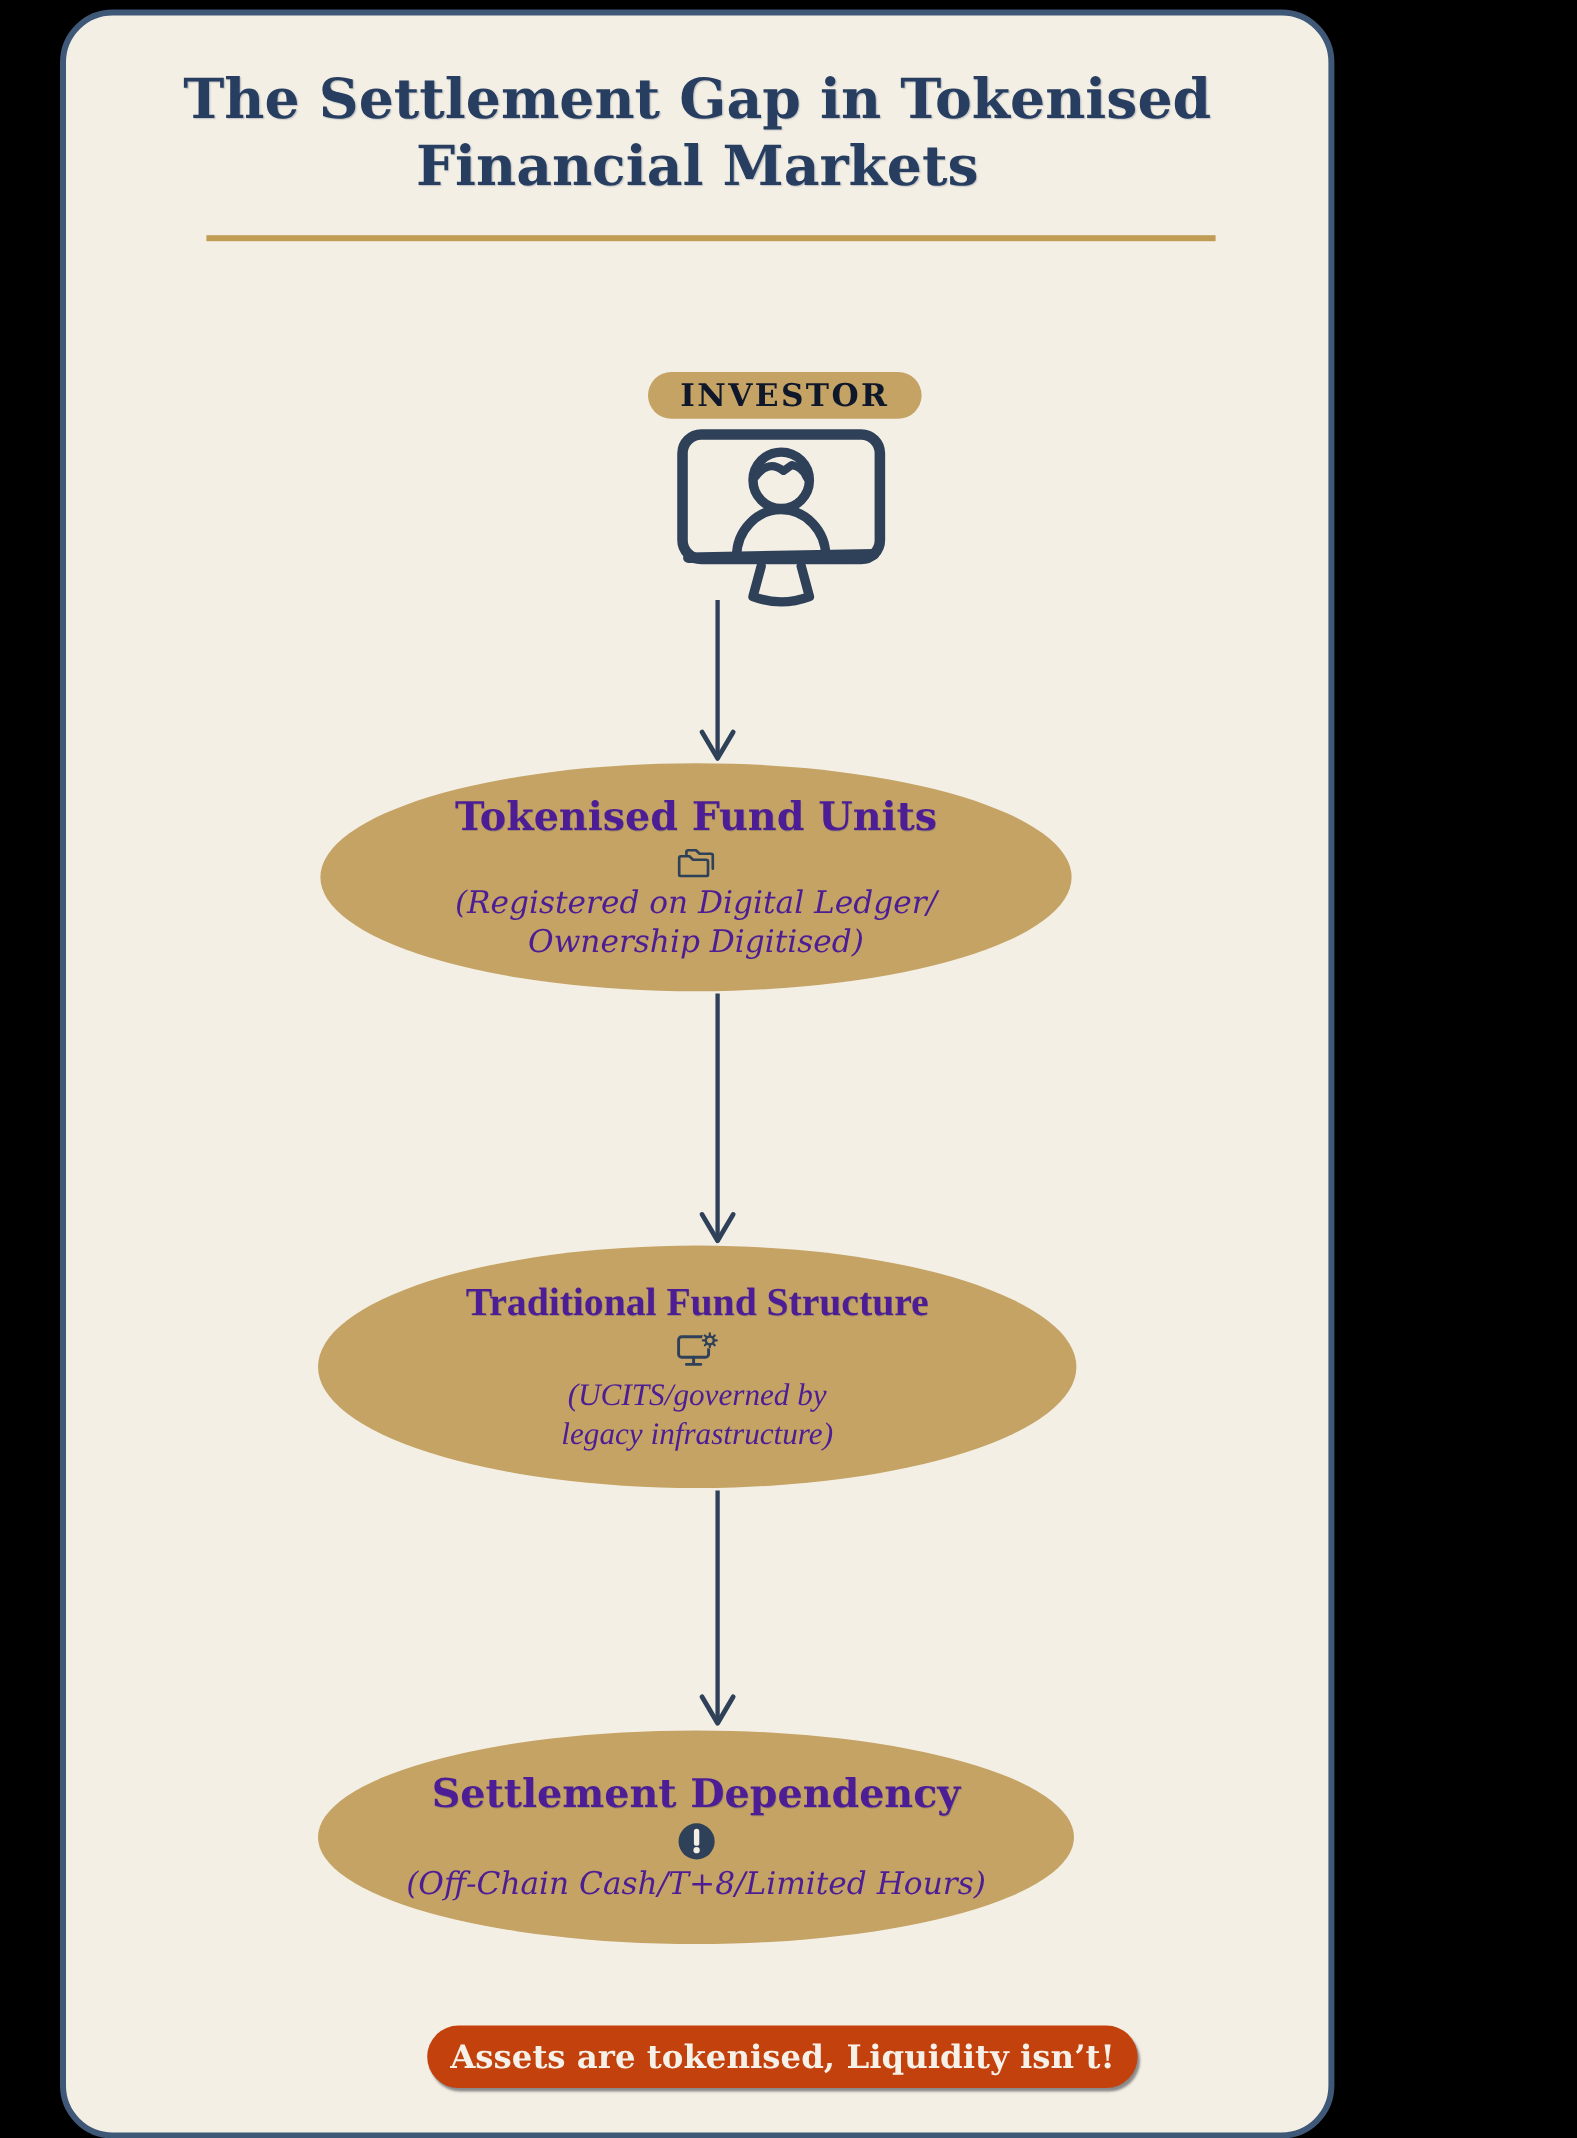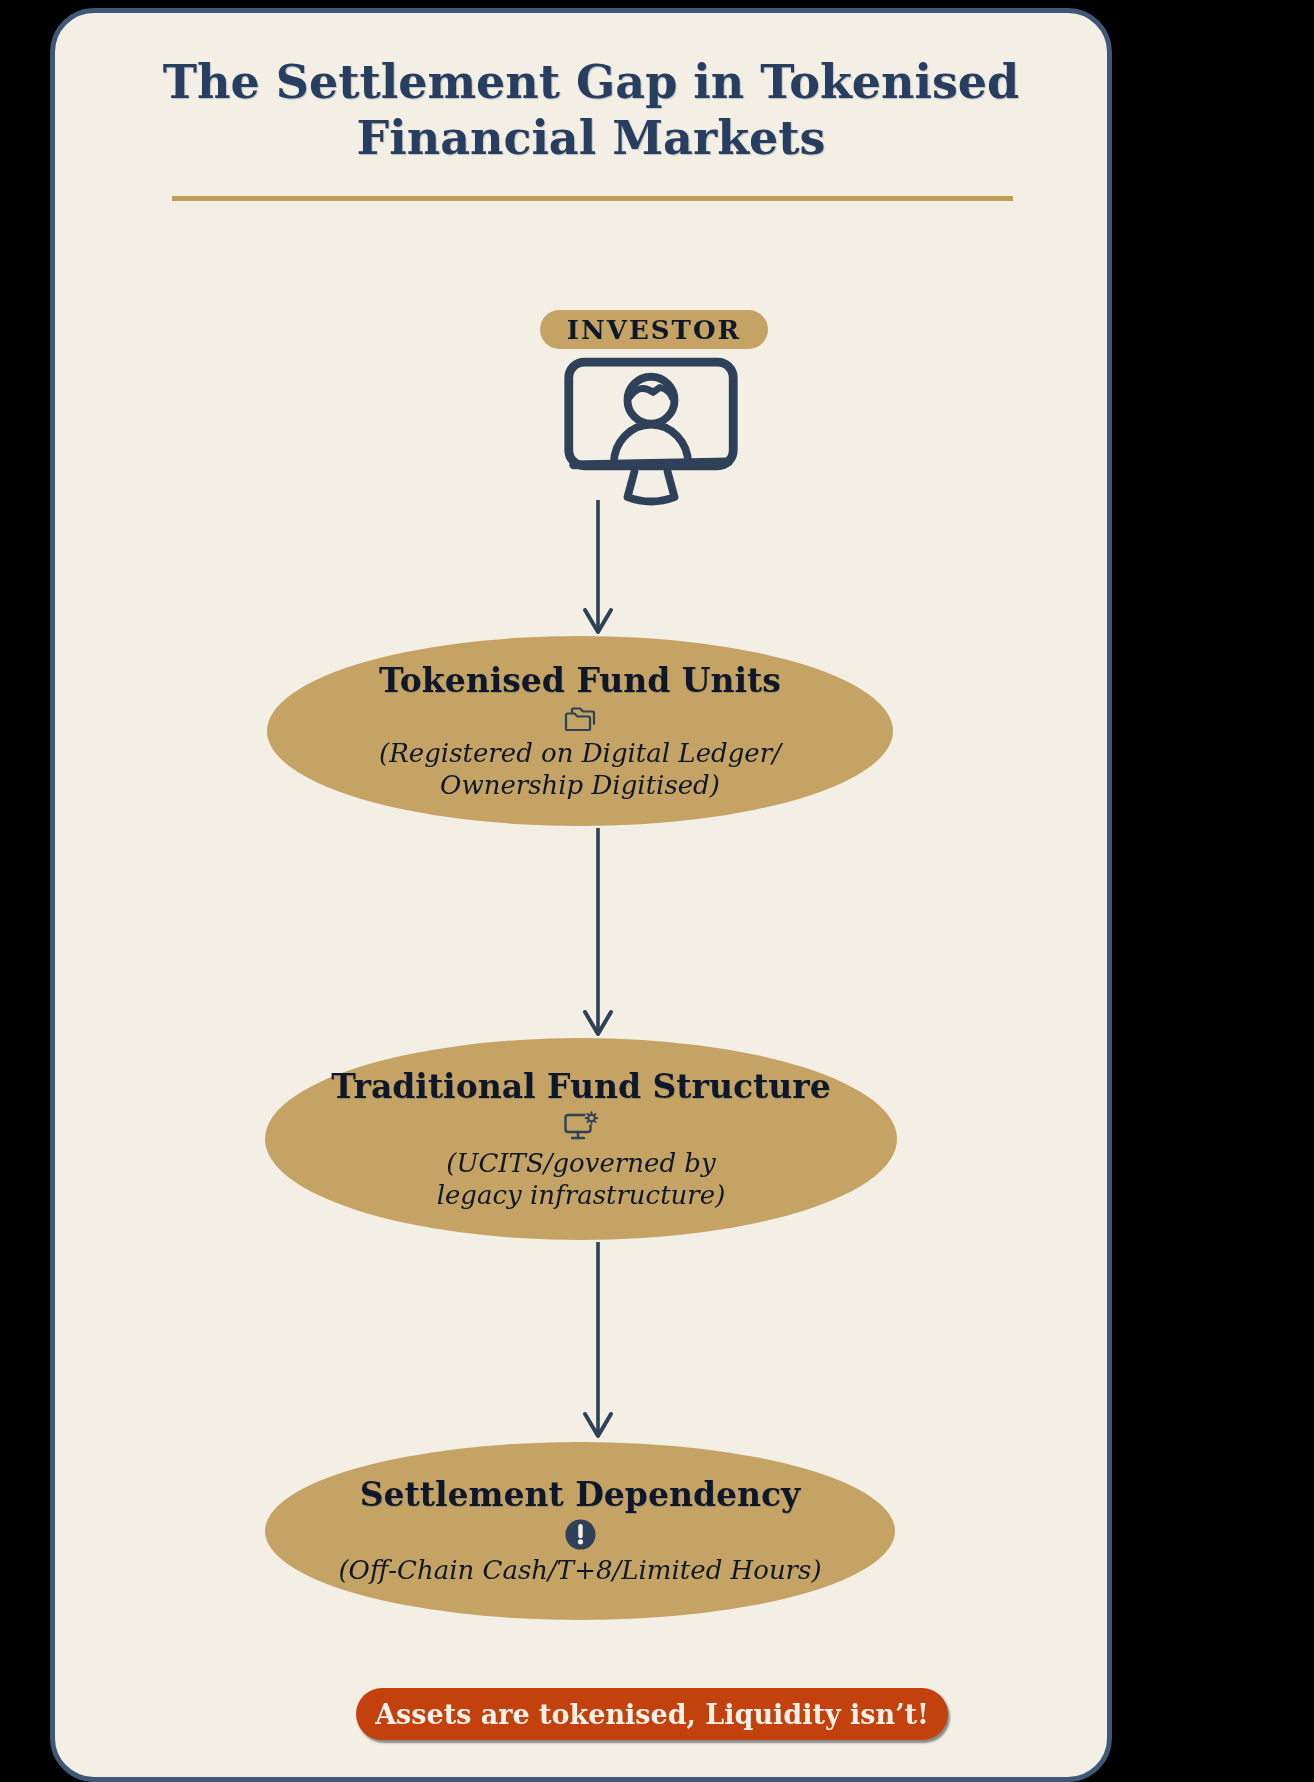--- a/index.html
+++ b/index.html
@@ -2,30 +2,30 @@
 <html><head>
 <meta charset="utf-8">
 <style>
   html,body{margin:0;padding:0;background:#000;}
   .stage{position:relative;width:1314px;height:1782px;background:#000;overflow:hidden;
          font-family:"DejaVu Serif","Liberation Serif",serif;}
   .card{position:absolute;left:50px;top:8px;width:1062px;height:1774px;box-sizing:border-box;
         background:#f4efe5;border:5px solid #3f5878;border-radius:44px;}
   .page-title{position:absolute;left:50px;top:54px;width:1062px;text-align:center;
         font-size:46px;font-weight:bold;color:#273e60;line-height:1.22;
-        text-shadow:1px 1px 1px rgba(39,62,96,0.25);margin-left:10px;}
+        text-shadow:1px 1px 1px rgba(39,62,96,0.25);}
   .divider{position:absolute;left:172px;top:196px;width:841px;height:5px;background:#c09c55;}
   .badge{position:absolute;left:540px;top:310px;width:228px;height:39px;background:#c4a364;
         border-radius:20px;display:flex;align-items:center;justify-content:center;}
   .badge span{font-size:26px;font-weight:bold;color:#0f172a;letter-spacing:2px;}
   .icon-investor{position:absolute;left:558px;top:352px;}
   .arrow{position:absolute;}
   .ellipse{position:absolute;background:#c4a364;border-radius:50%;display:flex;
         flex-direction:column;align-items:center;justify-content:center;text-align:center;
-        color:#0f172a;gap:2px;}
+        color:#4c1d95;gap:2px;}
   .node-title{font-size:33px;font-weight:bold;text-shadow:0.5px 0.5px 0.5px rgba(39,62,96,0.25);}
   .node-icon{line-height:0;margin:2px 0;}
   .node-sub{font-style:italic;font-size:26px;line-height:1.22;text-align:center;}
   .footer-pill{position:absolute;left:356px;top:1688px;width:592px;height:52px;background:#c2410c;
         border-radius:27px;display:flex;align-items:center;justify-content:center;
         box-shadow:2px 3px 2px rgba(10,16,28,0.45);}
   .footer-pill span{color:#f5f1e8;font-size:27px;font-weight:bold;white-space:nowrap;}
   svg{display:block;}
 </style>
 </head>
@@ -77,21 +77,21 @@
     </div>
   </div>
 
   <div class="arrow" style="left:578px;top:828px;">
     <svg width="40" height="210" viewBox="0 0 40 210" fill="none" stroke="#2e4159" stroke-linecap="round" stroke-linejoin="round">
       <line x1="20" y1="0" x2="20" y2="202" stroke-width="3.6"></line>
       <path d="M7,184 L20,206 L33,184" stroke-width="4"></path>
     </svg>
   </div>
 
-  <div class="ellipse" style="left:265px;top:1038px;width:632px;height:202px;">
+  <div class="ellipse" style="left:265px;top:1038px;width:632px;height:202px;font-family:Liberation Serif, serif;">
     <div class="node-title">Traditional Fund Structure</div>
     <div class="node-icon">
       <svg width="40" height="34" viewBox="0 0 40 34" fill="none">
         <rect x="4.5" y="5" width="25" height="17" rx="2.5" stroke="#2e4159" stroke-width="2.4"></rect>
         <circle cx="30.5" cy="8" r="7" fill="#c4a364"></circle>
         <g stroke="#2e4159" stroke-width="1.8" stroke-linecap="round">
           <line x1="33.9" y1="8" x2="36.3" y2="8"></line>
           <line x1="32.9" y1="10.4" x2="34.6" y2="12.1"></line>
           <line x1="30.5" y1="11.4" x2="30.5" y2="13.8"></line>
           <line x1="28.1" y1="10.4" x2="26.4" y2="12.1"></line>

